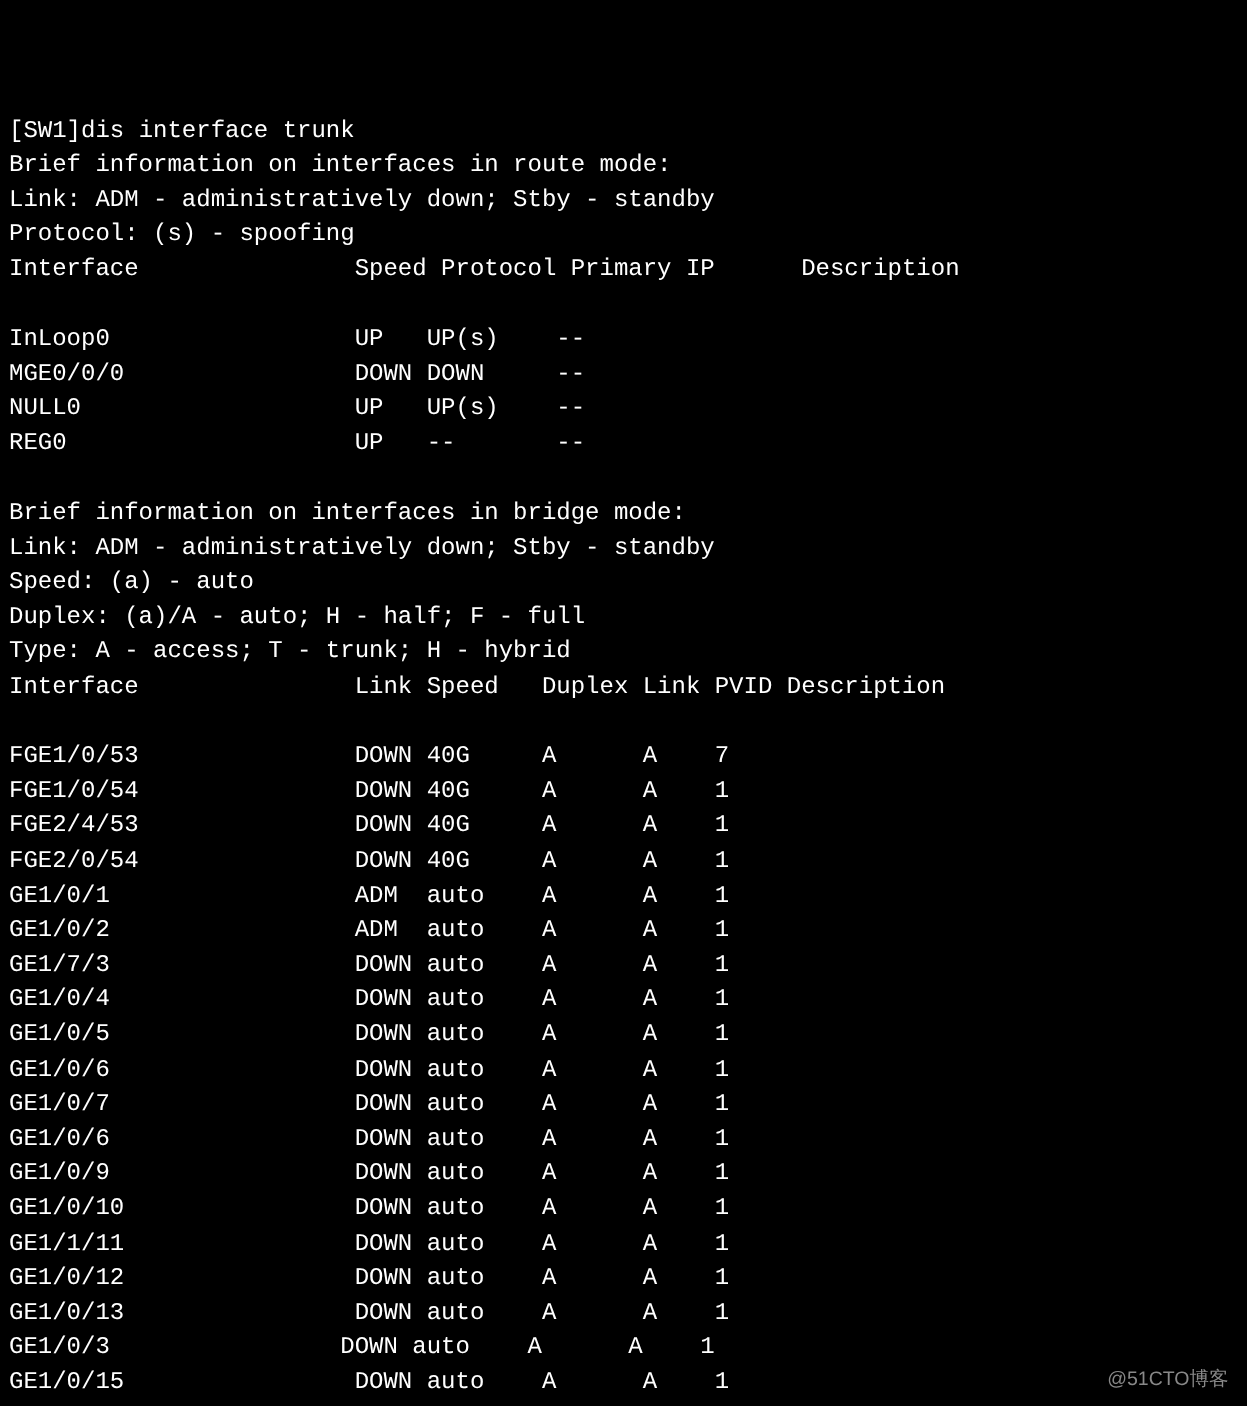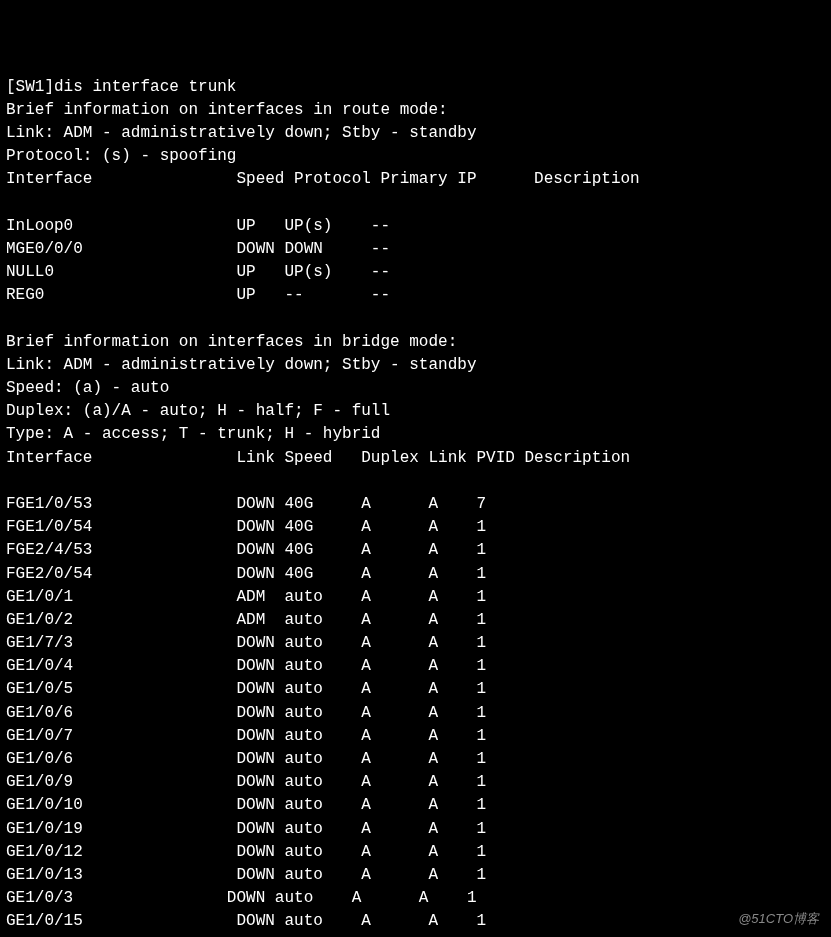--- a/index.html
+++ b/index.html
@@ -16,21 +16,20 @@
       overflow: hidden;
     }
     .watermark {
       position: fixed;
       right: 12px;
       bottom: 8px;
       color: #888888;
       font-family: Arial, sans-serif;
       font-size: 13px;
       white-space: normal;
-      font-style: italic;
     }
   </style>
 </head>
 <body>
 
 
 <div id="terminal"><span>[SW1]</span><span>dis interface trunk</span>
 <span>Brief information on interfaces in route mode:</span>
 <span>Link: ADM - administratively down; Stby - standby</span>
 <span>Protocol: (s) - spoofing</span>
@@ -55,21 +54,21 @@
 <span>GE1/0/1                 ADM  auto    A      A    1    </span>
 <span>GE1/0/2                 ADM  auto    A      A    1    </span>
 <span>GE1/7/3                 DOWN auto    A      A    1    </span>
 <span>GE1/0/4                 DOWN auto    A      A    1    </span>
 <span>GE1/0/5                 DOWN auto    A      A    1    </span>
 <span>GE1/0/6                 DOWN auto    A      A    1    </span>
 <span>GE1/0/7                 DOWN auto    A      A    1    </span>
 <span>GE1/0/6                 DOWN auto    A      A    1    </span>
 <span>GE1/0/9                 DOWN auto    A      A    1    </span>
 <span>GE1/0/10                DOWN auto    A      A    1    </span>
-<span>GE1/0/19                DOWN auto    A      A    1    </span>
+<span>GE1/1/11                DOWN auto    A      A    1    </span>
 <span>GE1/0/12                DOWN auto    A      A    1    </span>
 <span>GE1/0/13                DOWN auto    A      A    1    </span>
 <span>GE1/0/3                DOWN auto    A      A    1    </span>
 <span>GE1/0/15                DOWN auto    A      A    1    </span>
 <span>GE1/0/16                DOWN auto    A      A    1    </span>
 
 
 
 
 </div>

